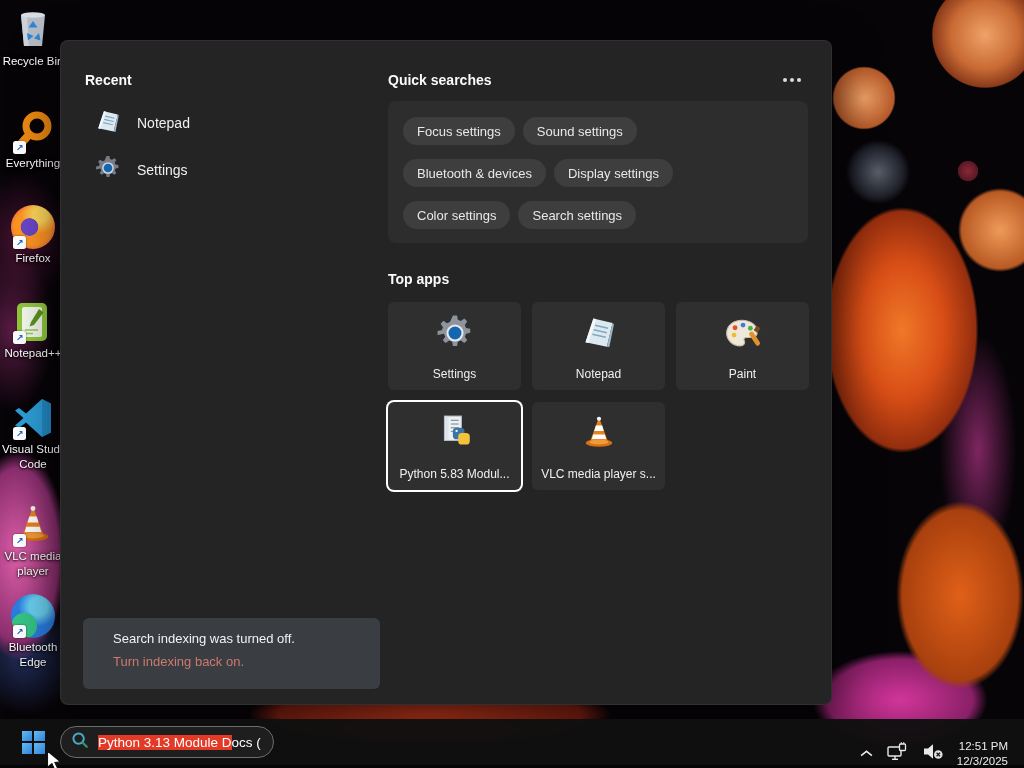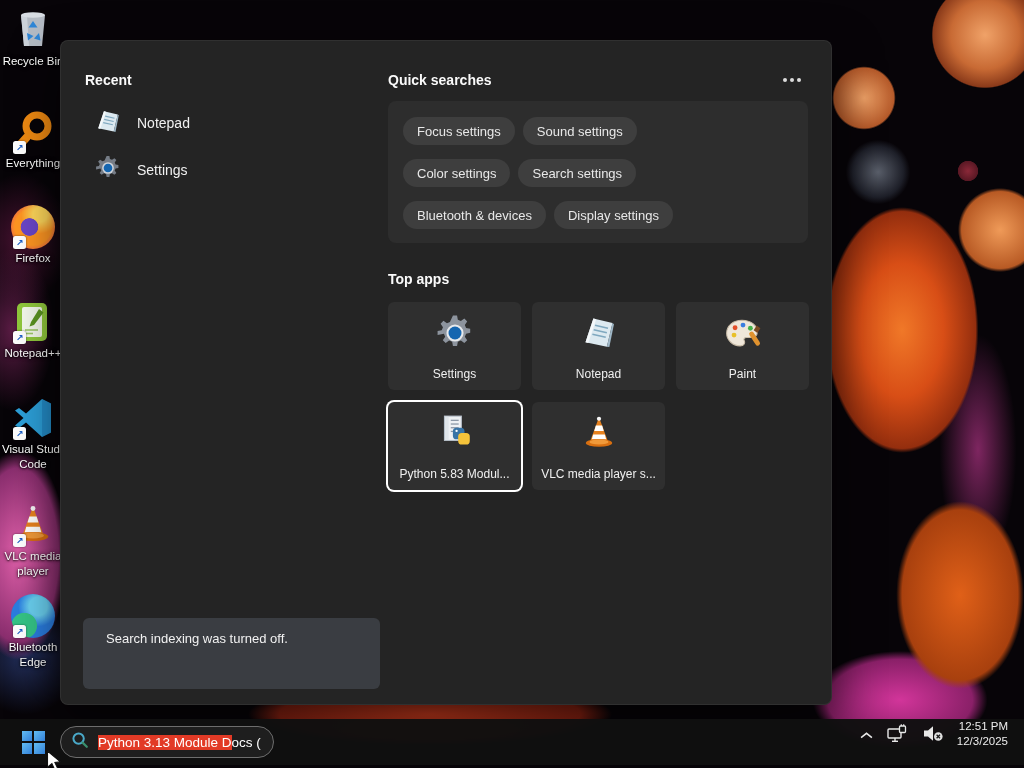--- a/index.html
+++ b/index.html
@@ -61,38 +61,38 @@
   .pill { background:#3e3e3e; border:none; border-radius:15px; height:28px; padding:0 14px;
           font-size:13px; color:#e8e8e8; font-family:inherit; white-space:nowrap; cursor:default; }
   .tiles { position:absolute; left:327px; top:261px; display:grid;
            grid-template-columns:repeat(3,133px); grid-template-rows:88px 88px; gap:12px 11px; }
   .tile { background:#2f2f2f; border-radius:6px; position:relative; cursor:default; }
   .tile.selected { box-shadow:0 0 0 2px #fff; }
   .tile-icon { position:absolute; top:12px; left:50%; transform:translateX(-50%); }
   .tile-label { position:absolute; bottom:9px; left:0; width:100%; text-align:center;
                 font-size:12px; color:#f0f0f0; white-space:nowrap; overflow:hidden; padding:0 5px; }
   .notice { position:absolute; left:22px; top:577px; width:297px; height:71px;
-            background:#3a3d42; border-radius:6px; padding:13px 23px; }
+            background:#3a3d42; border-radius:6px; padding:13px 30px; }
   .notice-msg { font-size:13px; color:#f2f2f2; }
   .notice-link { font-size:13px; color:#cd7a6e; margin-top:8px; cursor:default; }
 
   
   .taskbar { position:absolute; left:0; bottom:3px; width:1024px; height:46px;
              background:rgba(16,16,16,.97); z-index:20; }
   .start-btn { position:absolute; left:17px; top:8px; width:32px; height:30px;
                display:flex; align-items:center; justify-content:center; cursor:default; }
   .win-logo { width:23px; height:23px; display:grid; gap:2px;
               grid-template-columns:1fr 1fr; grid-template-rows:1fr 1fr; }
   .win-logo span { background:linear-gradient(135deg,#62bcf2,#3380d8); }
   .tb-search { position:absolute; left:60px; top:7px; width:214px; height:32px;
                background:#1e1e1e; border:1px solid #6d6d6d; border-radius:16px;
                display:flex; align-items:center; padding:0 10px; gap:9px; cursor:text; }
   .tb-search-text { font-size:13.5px; color:#fff; white-space:nowrap; overflow:hidden; }
   .hl { background:#e23a26; padding:2px 0; }
-  .tray { position:absolute; right:6px; top:0; height:50px; display:flex; align-items:flex-start; }
+  .tray { position:absolute; right:6px; top:0; height:50px; display:flex; align-items:flex-end; }
   .tray-btn { height:32px; display:flex; align-items:center; justify-content:center;
               padding:0 7px; cursor:default; }
   .clock { text-align:right; font-size:11.5px; line-height:15px; color:#ececec;
            padding:0 10px 0 6px; cursor:default; }
 
   .cursor { position:absolute; left:46px; top:750px; z-index:30; pointer-events:none; }
 </style>
 </head>
 <body>
 
@@ -214,26 +214,26 @@
   <div class="more-btn">
     <span class="more-dots"></span>
   </div>
 
   <div class="qs-box">
     <div class="qs-row">
       <button class="pill">Focus settings</button>
       <button class="pill">Sound settings</button>
     </div>
     <div class="qs-row">
+      <button class="pill">Bluetooth &amp; devices</button>
+      <button class="pill">Display settings</button>
+    </div>
+    <div class="qs-row">
       <button class="pill">Color settings</button>
       <button class="pill">Search settings</button>
-    </div>
-    <div class="qs-row">
-      <button class="pill">Bluetooth &amp; devices</button>
-      <button class="pill">Display settings</button>
     </div>
   </div>
 
   <div class="sec-title" style="left:327px;top:230px">Top apps</div>
 
   <div class="tiles">
 
     <div class="tile">
       <span class="tile-icon">
         <svg width="38" height="38" viewBox="0 0 24 24">
@@ -305,20 +305,21 @@
           <circle cx="18" cy="4.5" r="2" fill="#f6f6f6"></circle>
         </svg>
       </span>
       <div class="tile-label">VLC media player s...</div>
     </div>
 
   </div>
 
   <div class="notice">
     <div class="notice-msg">Search indexing was turned off.</div>
+    <div class="notice-link">Turn indexing back on.</div>
   </div>
 
 </div>
 
 <div class="taskbar">
 
   <div class="start-btn">
     <div class="win-logo">
       <span></span>
         <span></span>

